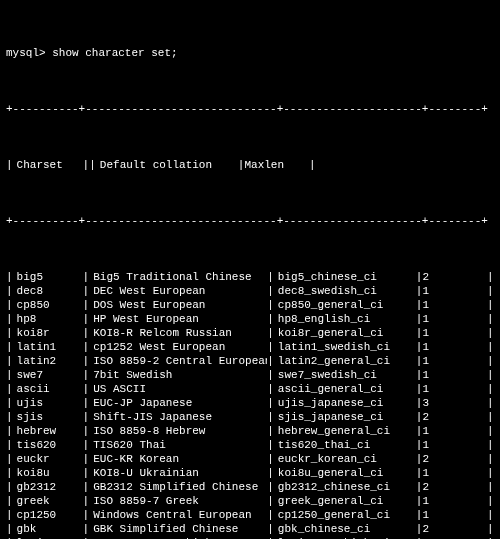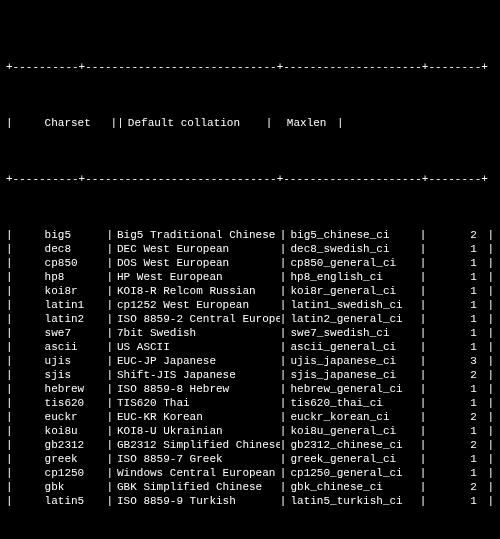--- a/index.html
+++ b/index.html
@@ -12,31 +12,32 @@
     line-height: 14px;
     width: 500px;
   }
   .terminal {
     padding: 4px 6px;
     white-space: pre;
   }
   .row { display: flex; }
   .cell { overflow: hidden; }
   .sep { color: #fff; }
-  .c0 { width: 66px; padding-left: 4px; margin-left: 28px; }
+  .c0 { width: 66px; padding-left: 4px; }
   .c1 { width: 174px; padding-left: 4px; }
   .c2 { width: 138px; padding-left: 4px; }
-  .c3 { width: 54px; padding-right: 4px; text-align: right; }
+  .c3 { width: 54px; padding-right: 4px; }
   .border-line { color: #fff; letter-spacing: 0; }
 </style>
 </head>
 <body>
 
 <div class="terminal">
 
+  <div><span>mysql&gt; </span><span>show character set;</span></div>
 
   <div class="border-line">+----------+-----------------------------+---------------------+--------+</div>
 
   <div class="row">
     <span class="sep">|</span>
     <span class="cell c0">Charset</span>
     <span class="sep">|</span>
     <span class="sep">|</span>
     <span class="cell c2">Default collation</span>
     <span class="sep">|</span>

